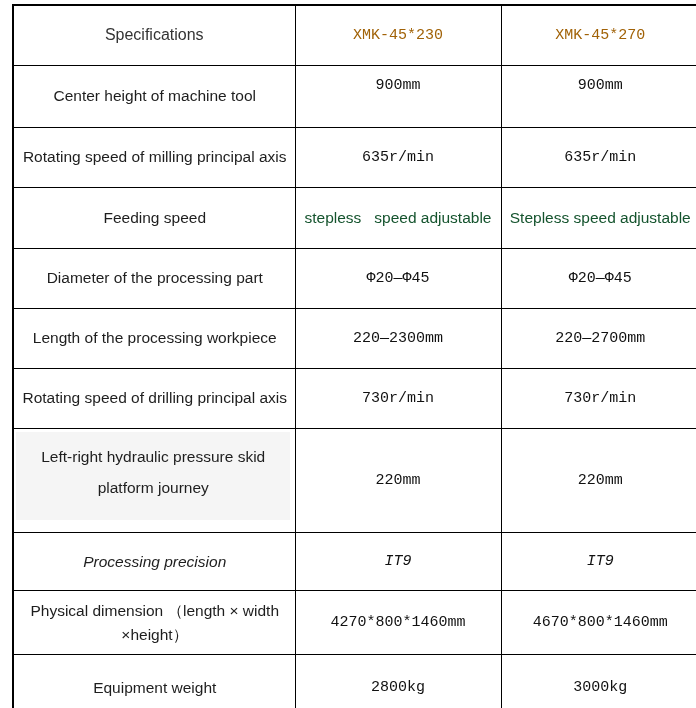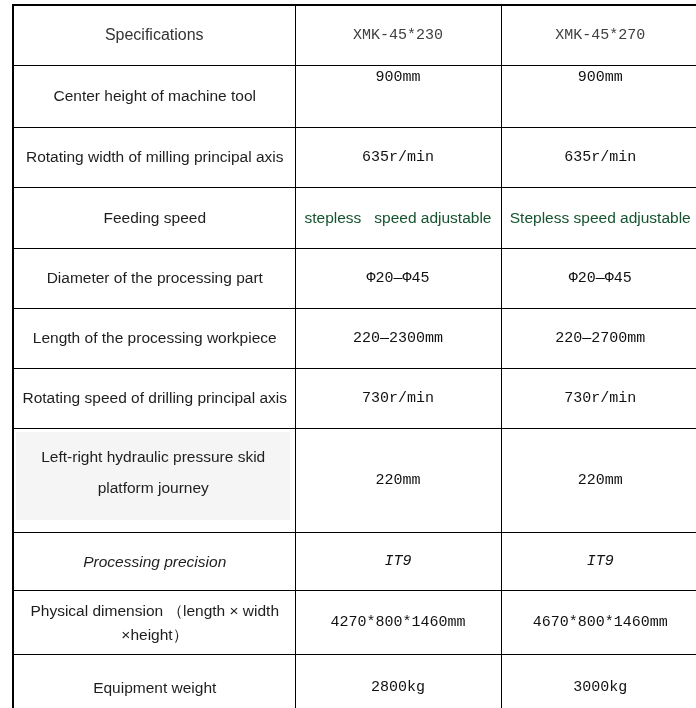--- a/index.html
+++ b/index.html
@@ -52,41 +52,41 @@
     text-align: center;
     vertical-align: middle;
   }
   td.head.spec-head {
     font-size: 16px;
     color: #333333;
   }
   td.head.model-head {
     font-family: "Liberation Mono", monospace;
     font-size: 15px;
-    color: #404040;
+    color: #a16207;
   }
   td.label {
     text-align: center;
     vertical-align: middle;
     padding: 4px 6px 4px 7px;
     font-size: 15.5px;
     color: #1e1e1e;
     line-height: 1.5;
   }
   td.val {
     text-align: center;
     vertical-align: middle;
     font-family: "Liberation Mono", monospace;
     font-size: 15px;
     color: #111111;
     white-space: pre-wrap;
   }
   td.val.top {
     vertical-align: top;
-    padding-top: 3px;
+    padding-top: 11px;
   }
   td.val.sans {
     font-family: "Liberation Sans", sans-serif;
     font-size: 15.5px;
     color: #14532d;
   }
   td.label.skid {
     vertical-align: top;
     padding: 0;
   }
@@ -119,21 +119,21 @@
         <td class="head model-head">XMK-45*270</td>
       </tr>
 
       <tr class="r-0">
         <td class="label">Center height of machine tool</td>
         <td class="val top">900mm</td>
         <td class="val top">900mm</td>
       </tr>
 
       <tr class="r-1">
-        <td class="label">Rotating width of milling principal axis</td>
+        <td class="label">Rotating speed of milling principal axis</td>
         <td class="val">635r/min</td>
         <td class="val">635r/min</td>
       </tr>
 
       <tr class="r-2">
         <td class="label">Feeding speed</td>
         <td class="val sans">stepless   speed adjustable</td>
         <td class="val sans">Stepless speed adjustable</td>
       </tr>
 

